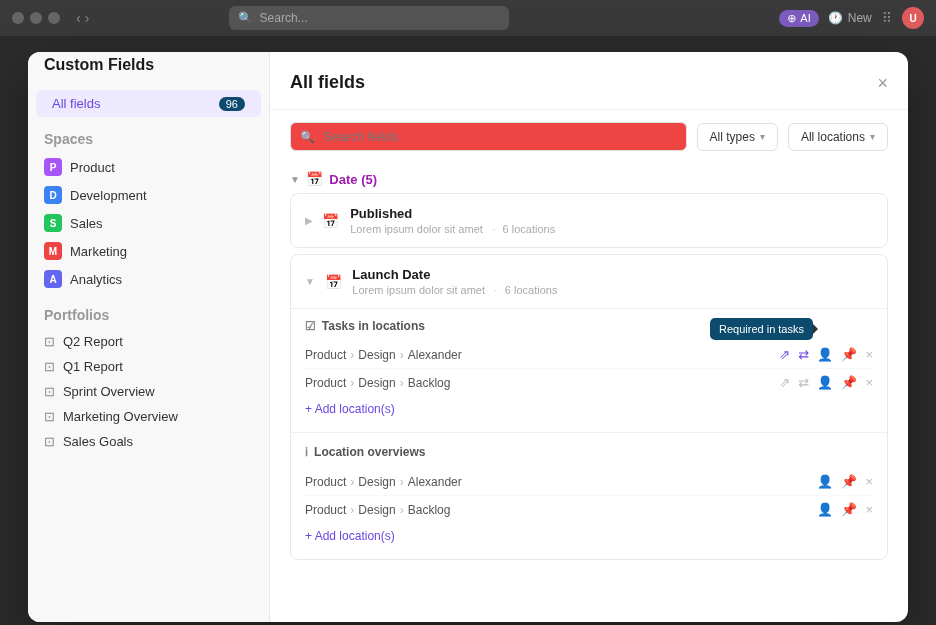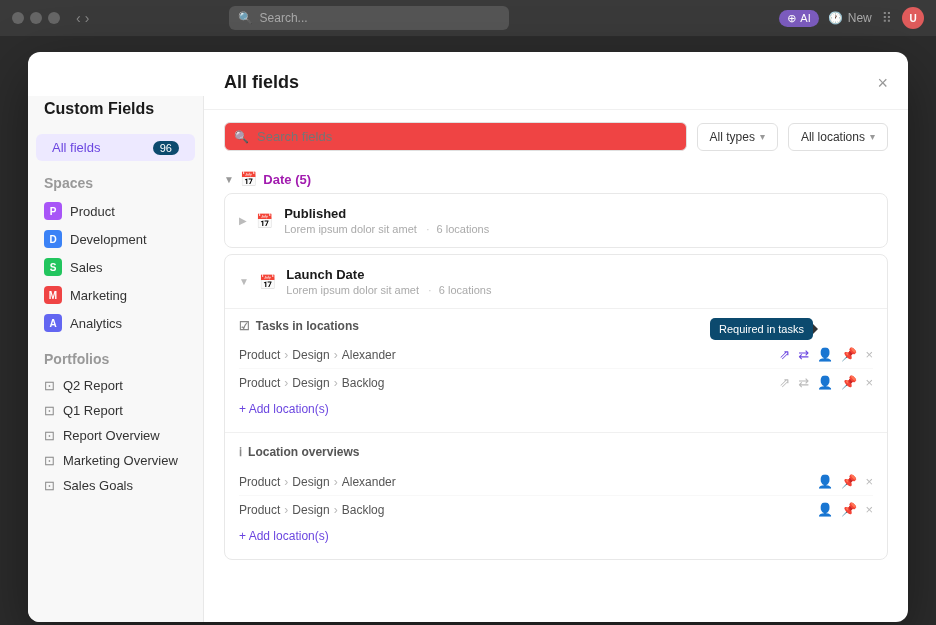--- a/index.html
+++ b/index.html
@@ -85,27 +85,26 @@
       border-radius: 12px;
       width: 880px;
       height: 570px;
       display: flex;
       overflow: hidden;
       box-shadow: 0 20px 60px rgba(0,0,0,0.4);
     }
 
     
     .sidebar {
-      width: 176px;
+      width: 242px;
       background: #f8f8f8;
       border-right: 1px solid #e8e8e8;
       padding: 4px 0;
       flex-shrink: 0;
       overflow-y: auto;
-      margin-top: 44px;
     }
     .sidebar-title {
       font-size: 16px;
       font-weight: 700;
       color: #1a1a1a;
       padding: 0 16px 16px;
     }
     .sidebar-all-fields {
       display: flex;
       align-items: center;
@@ -442,21 +441,21 @@
           <div class="sidebar-item">
     <span class="portfolio-icon">⊡</span>
     <span>Q2 Report</span>
   </div>
           <div class="sidebar-item">
     <span class="portfolio-icon">⊡</span>
     <span>Q1 Report</span>
   </div>
           <div class="sidebar-item">
     <span class="portfolio-icon">⊡</span>
-    <span>Report Overview</span>
+    <span>Sprint Overview</span>
   </div>
           <div class="sidebar-item">
     <span class="portfolio-icon">⊡</span>
     <span>Marketing Overview</span>
   </div>
           <div class="sidebar-item">
     <span class="portfolio-icon">⊡</span>
     <span>Sales Goals</span>
   </div>
         </div>

